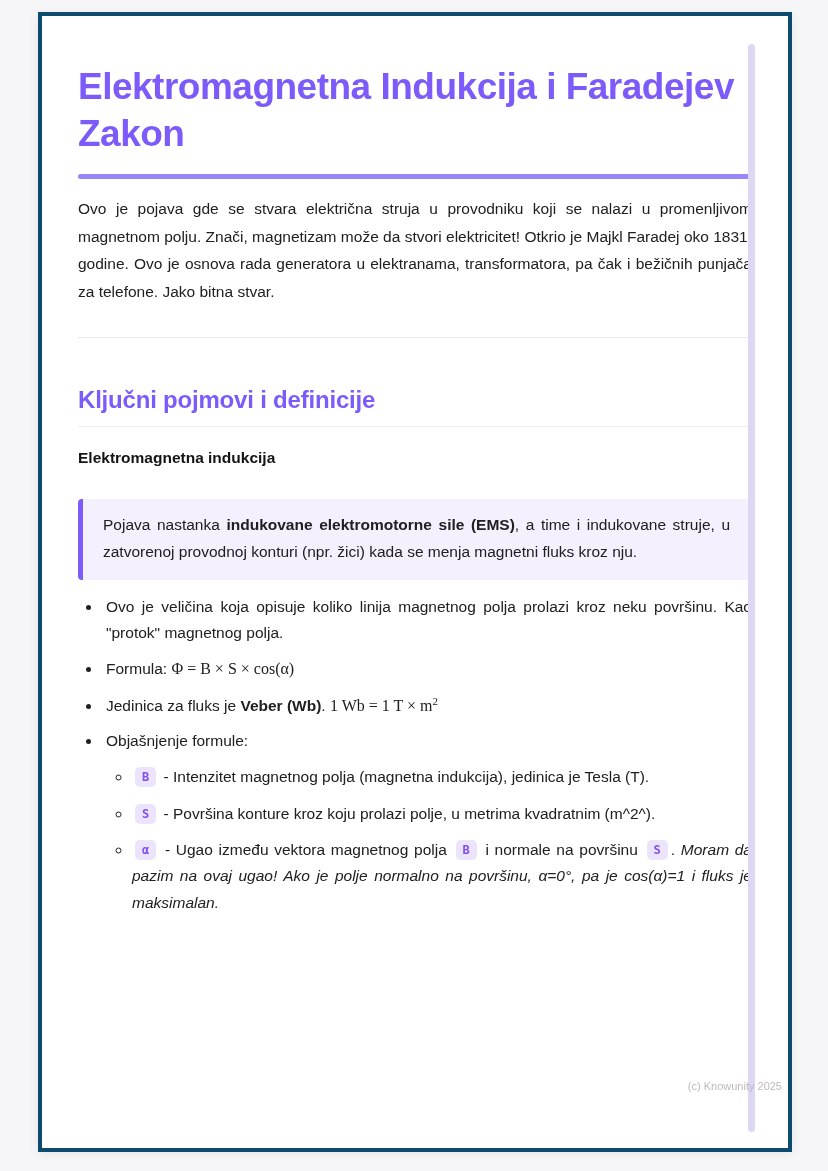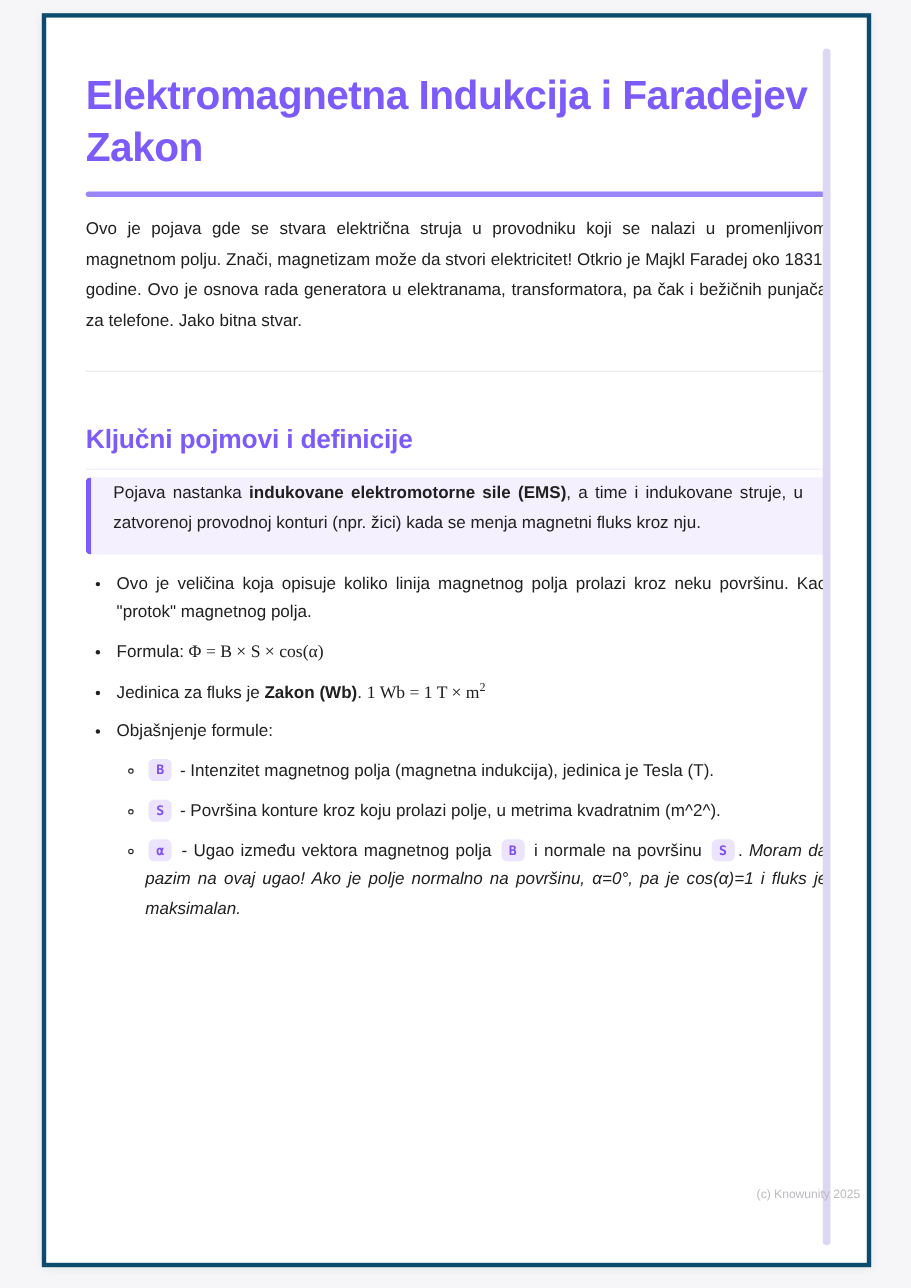--- a/index.html
+++ b/index.html
@@ -31,23 +31,23 @@
     color:var(--title-color, #7c5bfa); letter-spacing:-0.2px;
     padding-bottom:12px; border-bottom:1px solid #efecfa;
   }
   p.body {
     margin-top:16px; font-size:15.5px; line-height:1.78;
     color:var(--body-color, #202020); text-align:justify;
   }
   hr.divider { border:none; border-top:1px solid #e9e9ec; margin-top:32px; }
   h3.sub { margin-top:22px; font-size:15.5px; font-weight:bold; color:#141414; }
   .callout {
-    margin-top:7px; background:var(--callout-bg, #f4f0fd);
+    margin-top:32px; background:var(--callout-bg, #f4f0fd);
     border-left:5px solid var(--callout-border, #7c5bfa);
-    border-radius:4px; padding:1px 22px 14px 20px;
+    border-radius:4px; padding:12px 22px 14px 20px;
   }
   .callout p { font-size:15.5px; line-height:1.75; color:var(--body-color, #202020); text-align:justify; }
   ul.bullets { margin-top:14px; padding-left:24px; list-style:disc; }
   ul.bullets > li {
     font-size:15.5px; line-height:1.7; color:var(--body-color, #202020);
     margin-bottom:9px; padding-left:4px; text-align:justify;
   }
   ul.subs { list-style:circle; padding-left:26px; margin-top:8px; }
   ul.subs > li { margin-top:10px; margin-bottom:10px; }
   .math { font-family:"Liberation Serif", serif; font-size:16px; }
@@ -75,38 +75,39 @@
 
   <h1 class="title">Elektromagnetna Indukcija i Faradejev Zakon</h1>
   <div class="title-rule"></div>
 
   <p class="body">Ovo je pojava gde se stvara električna struja u provodniku koji se nalazi u promenljivom magnetnom polju. Znači, magnetizam može da stvori elektricitet! Otkrio je Majkl Faradej oko 1831. godine. Ovo je osnova rada generatora u elektranama, transformatora, pa čak i bežičnih punjača za telefone. Jako bitna stvar.</p>
 
   <hr class="divider">
 
   <h2 class="section">Ključni pojmovi i definicije</h2>
 
+  <h3 class="sub">Elektromagnetna indukcija</h3>
 
   <div class="callout">
     <p><span>Pojava nastanka </span><strong>indukovane elektromotorne sile (EMS)</strong><span>, a time i indukovane struje, u zatvorenoj provodnoj konturi (npr. žici) kada se menja magnetni fluks kroz nju.</span></p>
   </div>
 
 
   <ul class="bullets">
 
     <li>
       <span>Ovo je veličina koja opisuje koliko linija magnetnog polja prolazi kroz neku površinu. Kao "protok" magnetnog polja.</span>
     </li>
 
     <li>
       <span>Formula: </span><span class="math">Φ = B × S × cos(α)</span>
     </li>
 
     <li>
-      <span>Jedinica za fluks je </span><strong>Zakon (Wb)</strong><span>. </span><span class="math">1 Wb = 1 T × m</span><sup class="math">2</sup>
+      <span>Jedinica za fluks je </span><strong>Veber (Wb)</strong><span>. </span><span class="math">1 Wb = 1 T × m</span><sup class="math">2</sup>
     </li>
 
     <li>
       <span>Objašnjenje formule:</span>
       <ul class="subs">
 
         <li>
           <span class="badge">B</span><span> - Intenzitet magnetnog polja (magnetna indukcija), jedinica je Tesla (T).</span>
         </li>
 

